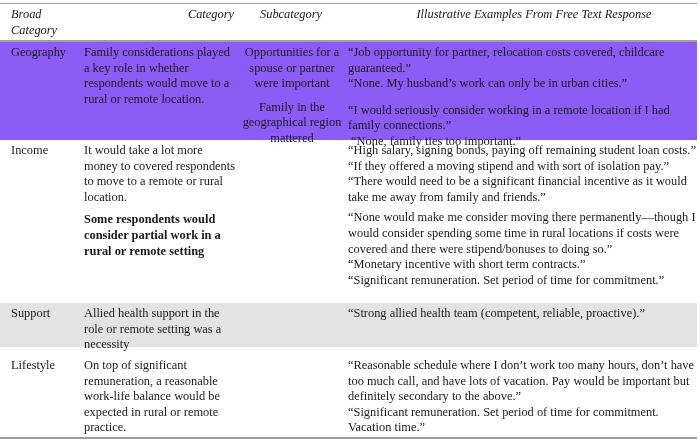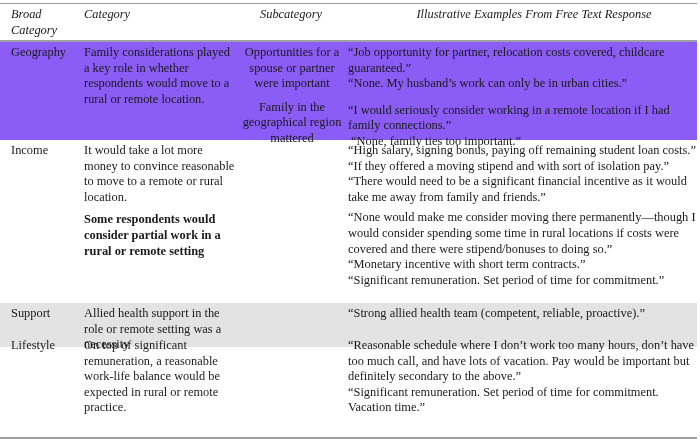--- a/index.html
+++ b/index.html
@@ -41,34 +41,34 @@
       position: absolute;
       left: 0; top: 4px; width: 697px; height: 36px;
       font-style: italic;
       padding-left: 20px;
     }
     .hcell {
       position: absolute;
       top: 3px;
     }
     .h-broad { left: 11px; width: 66px; }
-    .h-cat { left: 84px; width: 150px; text-align: left; }
+    .h-cat { left: 84px; width: 150px; text-align: right; }
     .h-sub { left: 238px; width: 106px; text-align: center; }
     .h-ex { left: 360px; width: 348px; text-align: center; }
 
     .row {
       position: absolute;
       left: 0;
       width: 697px;
     }
     .row.shaded { background: #e3e3e3; }
     .row-geo { top: 42px; height: 98px; }
     .row-income { top: 140px; height: 163px; }
     .row-support { top: 303px; height: 44px; }
-    .row-lifestyle { top: 335px; height: 60px; }
+    .row-lifestyle { top: 355px; height: 60px; }
 
     .cell {
       position: absolute;
       top: 3px;
     }
     .c-broad { left: 11px; width: 70px; }
     .c-cat { left: 84px; width: 152px; }
     .c-sub { left: 239px; width: 106px; text-align: center; }
     .c-ex { left: 348px; width: 348px; }
     .quote { display: block; }
@@ -105,21 +105,21 @@
       <span class="quote">“Job opportunity for partner, relocation costs covered, childcare guaranteed.”</span>
       <span class="quote">“None. My husband’s work can only be in urban cities.”</span>
       <span class="quote gap-geo">“I would seriously consider working in a remote location if I had family connections.”</span>
       <span class="quote">&nbsp;“None, family ties too important.”</span>
     </div>
   </div>
 
   <div class="row row-income">
     <div class="cell c-broad">Income</div>
     <div class="cell c-cat">
-      <span class="quote">It would take a lot more money to convince reasonable to move to a remote or rural location.</span>
+      <span class="quote">It would take a lot more money to covered respondents to move to a remote or rural location.</span>
       <span class="quote cat-second">Some respondents would consider partial work in a rural or remote setting</span>
     </div>
     <div class="cell c-sub"></div>
     <div class="cell c-ex">
       <span class="quote">“High salary, signing bonus, paying off remaining student loan costs.”</span>
       <span class="quote">“If they offered a moving stipend and with sort of isolation pay.”</span>
       <span class="quote">“There would need to be a significant financial incentive as it would take me away from family and friends.”</span>
       <span class="quote gap-income">“None would make me consider moving there permanently—though I would consider spending some time in rural locations if costs were covered and there were stipend/bonuses to doing so.”</span>
       <span class="quote">“Monetary incentive with short term contracts.”</span>
       <span class="quote">“Significant remuneration. Set period of time for commitment.”</span>

